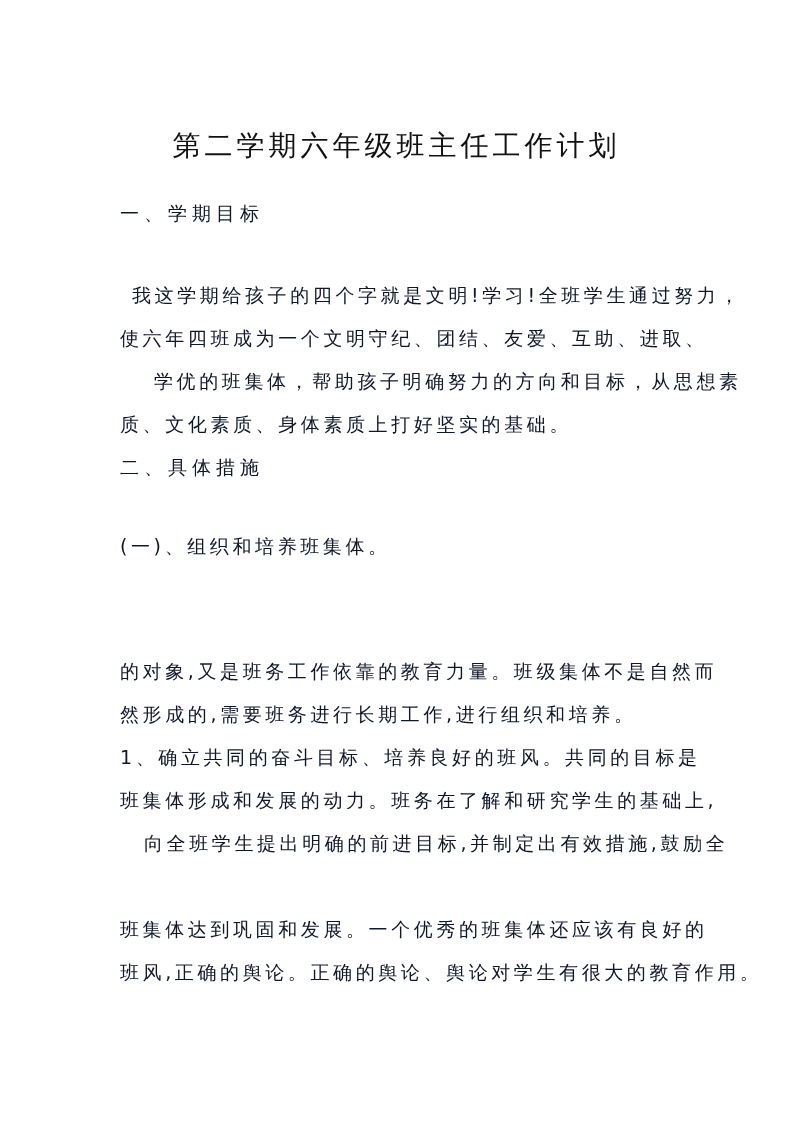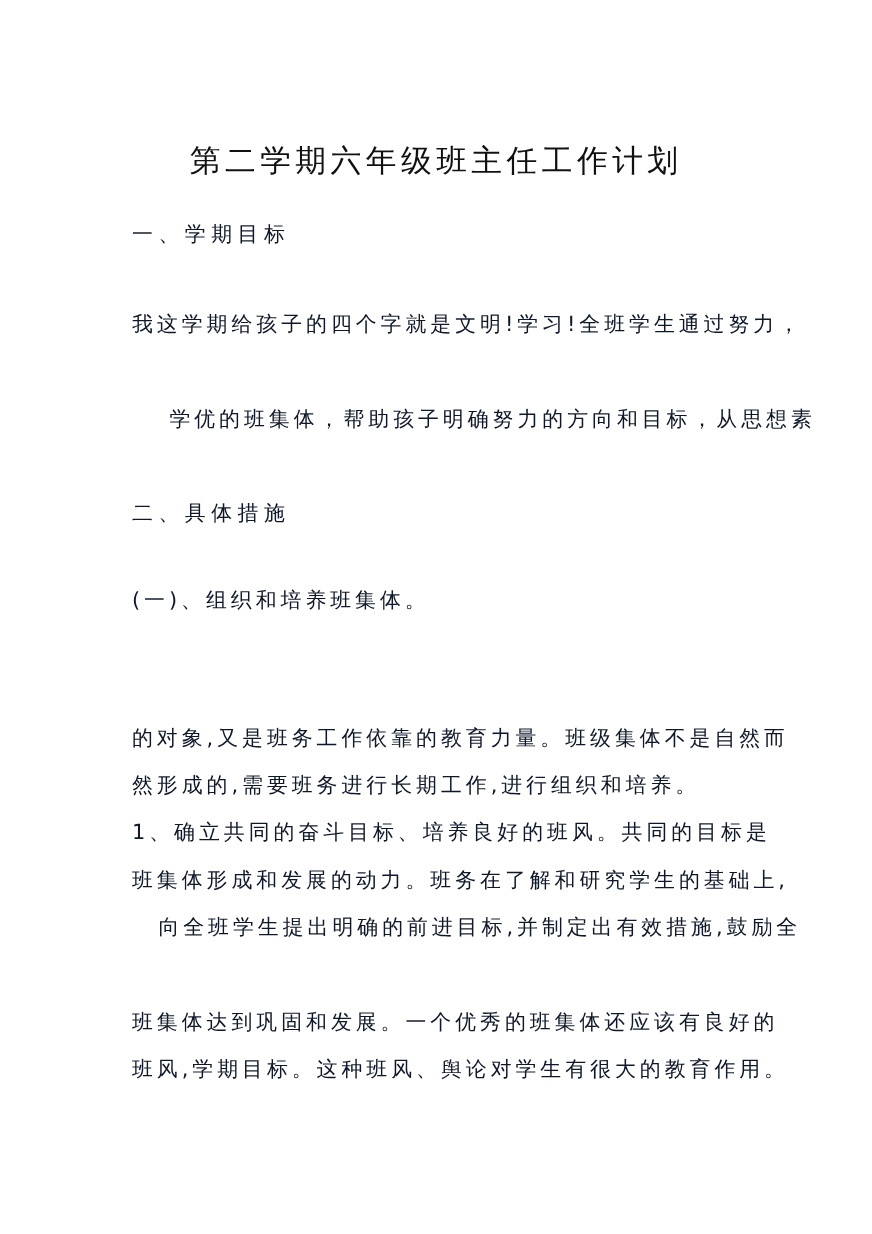--- a/index.html
+++ b/index.html
@@ -48,29 +48,31 @@
   </style>
 </head>
 <body>
 
 <div class="page">
 
   <div class="title">第二学期六年级班主任工作计划</div>
 
   <div class="line heading" style="top:198px;">一、学期目标</div>
 
-  <div class="line" style="top:280px;">我这学期给孩子的四个字就是文明!学习!全班学生通过努力，</div>
+  <div class="line" style="top:280px;margin-left:12px;">我这学期给孩子的四个字就是文明!学习!全班学生通过努力，</div>
+  <div class="line" style="top:323px;">使六年四班成为一个文明守纪、团结、友爱、互助、进取、</div>
   <div class="line" style="top:366px;margin-left:34px;">学优的班集体，帮助孩子明确努力的方向和目标，从思想素</div>
+  <div class="line" style="top:409px;">质、文化素质、身体素质上打好坚实的基础。</div>
 
   <div class="line heading" style="top:452px;">二、具体措施</div>
 
   <div class="line" style="top:531px;">(一)、组织和培养班集体。</div>
 
   <div class="line" style="top:656px;">的对象,又是班务工作依靠的教育力量。班级集体不是自然而</div>
   <div class="line" style="top:699px;">然形成的,需要班务进行长期工作,进行组织和培养。</div>
 
   <div class="line" style="top:742px;">1、确立共同的奋斗目标、培养良好的班风。共同的目标是</div>
   <div class="line" style="top:785px;">班集体形成和发展的动力。班务在了解和研究学生的基础上,</div>
   <div class="line" style="top:828px;margin-left:24px;">向全班学生提出明确的前进目标,并制定出有效措施,鼓励全</div>
   <div class="line" style="top:914px;">班集体达到巩固和发展。一个优秀的班集体还应该有良好的</div>
-  <div class="line" style="top:957px;">班风,学期目标。这种班风、舆论对学生有很大的教育作用。</div>
+  <div class="line" style="top:957px;">班风,正确的舆论。正确的舆论、舆论对学生有很大的教育作用。</div>
 
 </div>
 
 </body></html>

